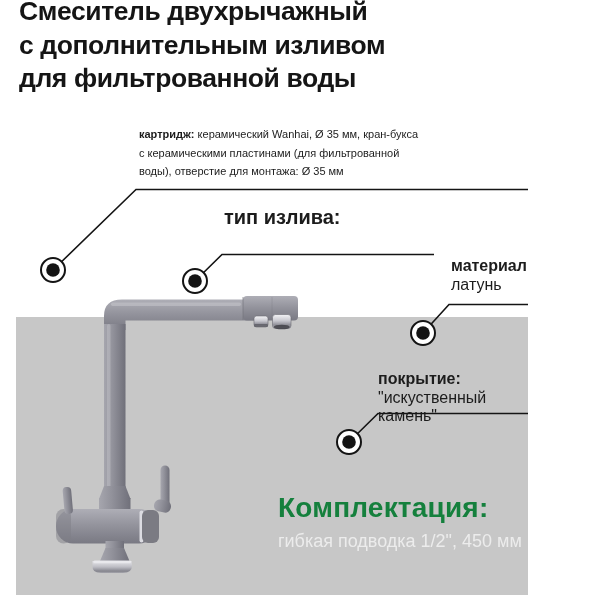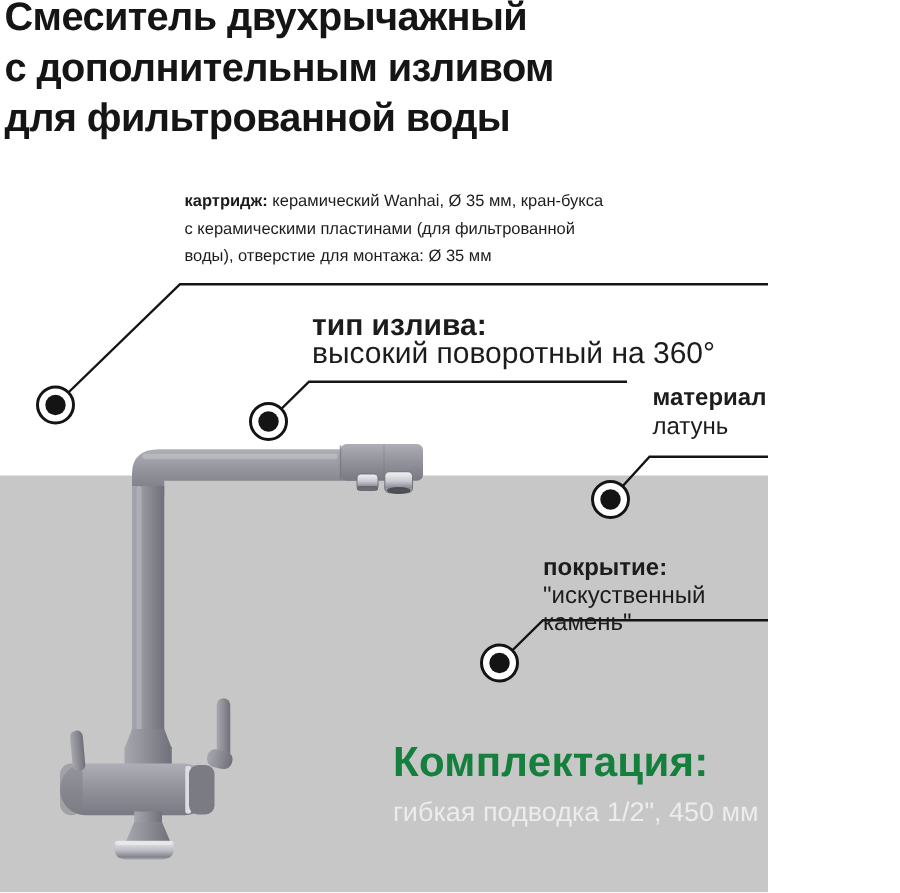--- a/index.html
+++ b/index.html
@@ -1,18 +1,18 @@
 <!DOCTYPE html>
 <html><head>
 <meta charset="utf-8">
 <style>
   html,body{margin:0;padding:0;background:#ffffff;}
   .canvas{
     position:relative;width:512px;height:595px;overflow:hidden;background:#ffffff;
-    font-family:"Liberation Sans","DejaVu Sans",sans-serif;color:#171717;
+    font-family:"Liberation Sans","DejaVu Sans",sans-serif;color:#171717;margin-left:16px;
   }
   .band{position:absolute;left:0;top:317px;width:600px;height:278px;background:#c7c7c7;}
   svg.layer{position:absolute;left:0;top:0;width:600px;height:595px;}
   .title{
     position:absolute;left:3px;top:-5px;margin:0;
     font-size:26.5px;line-height:33.5px;font-weight:700;letter-spacing:-0.4px;
     color:#151515;white-space:pre-line;
   }
   .ann{position:absolute;margin:0;color:#1c1c1c;}
   .ann .lbl{font-weight:700;}
@@ -130,21 +130,21 @@
   </svg>
 
   <h1 class="title">Смеситель двухрычажный
 с дополнительным изливом
 для фильтрованной воды</h1>
 
   <p class="ann ann-cartridge"><b class="lbl">картридж:</b><span class="txt"> керамический Wanhai, Ø 35 мм, кран-букса
 с керамическими пластинами (для фильтрованной
 воды), отверстие для монтажа: Ø 35 мм</span></p>
 
-  <p class="ann ann-spout"><b class="lbl">тип излива:</b><br><span class="val">высокий поворотный на 360°</span></p>
+  <p class="ann ann-spout"><b class="lbl">тип излива:</b><br></p>
 
   <p class="ann ann-material"><b class="lbl">материал:</b><br><span class="val">латунь</span></p>
 
   <p class="ann ann-coating"><b class="lbl">покрытие:</b><br><span class="val">"искуственный камень"</span></p>
 
   <p class="pkg-title">Комплектация:</p>
   <p class="pkg-value">гибкая подводка 1/2", 450 мм</p>
 
 </div>
 

